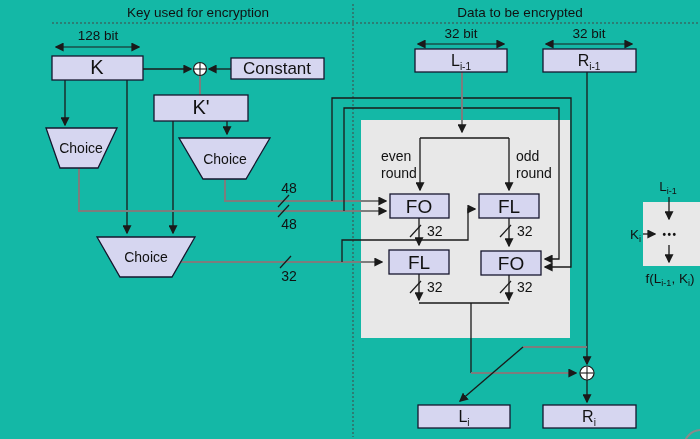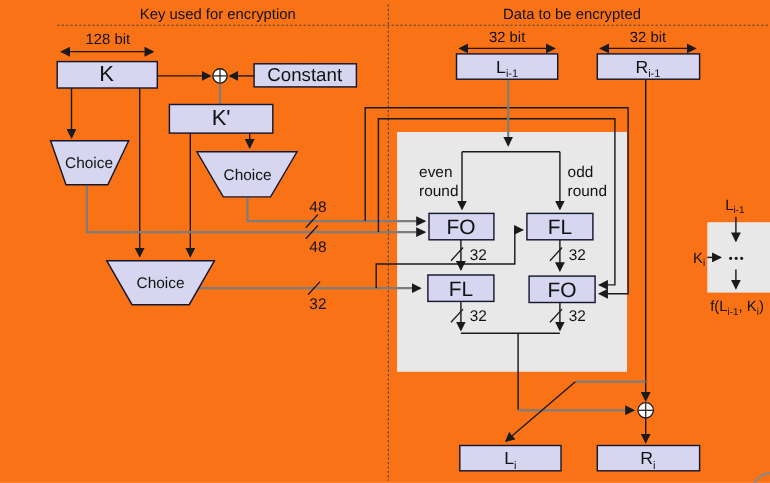--- a/index.html
+++ b/index.html
@@ -1,16 +1,16 @@
 <!DOCTYPE html>
 <html><head>
 <meta charset="utf-8">
 <style>
   html,body{margin:0;padding:0;background:#ffffff;}
-  .stage{position:relative;width:700px;height:439px;background:#f97316;overflow:hidden;text-align:right;}
+  .stage{position:relative;width:700px;height:439px;background:#14b8a6;overflow:hidden;text-align:right;}
   svg{display:block;}
   text{font-family:"Liberation Sans","DejaVu Sans",sans-serif;fill:#111;}
   .t13{font-size:13.5px;}
   .t14{font-size:14px;}
   .t16{font-size:16px;}
   .t17{font-size:17px;}
   .t19{font-size:19px;}
   .t20{font-size:20px;}
   .sub10{font-size:10px;}
   .sub9{font-size:9px;}

